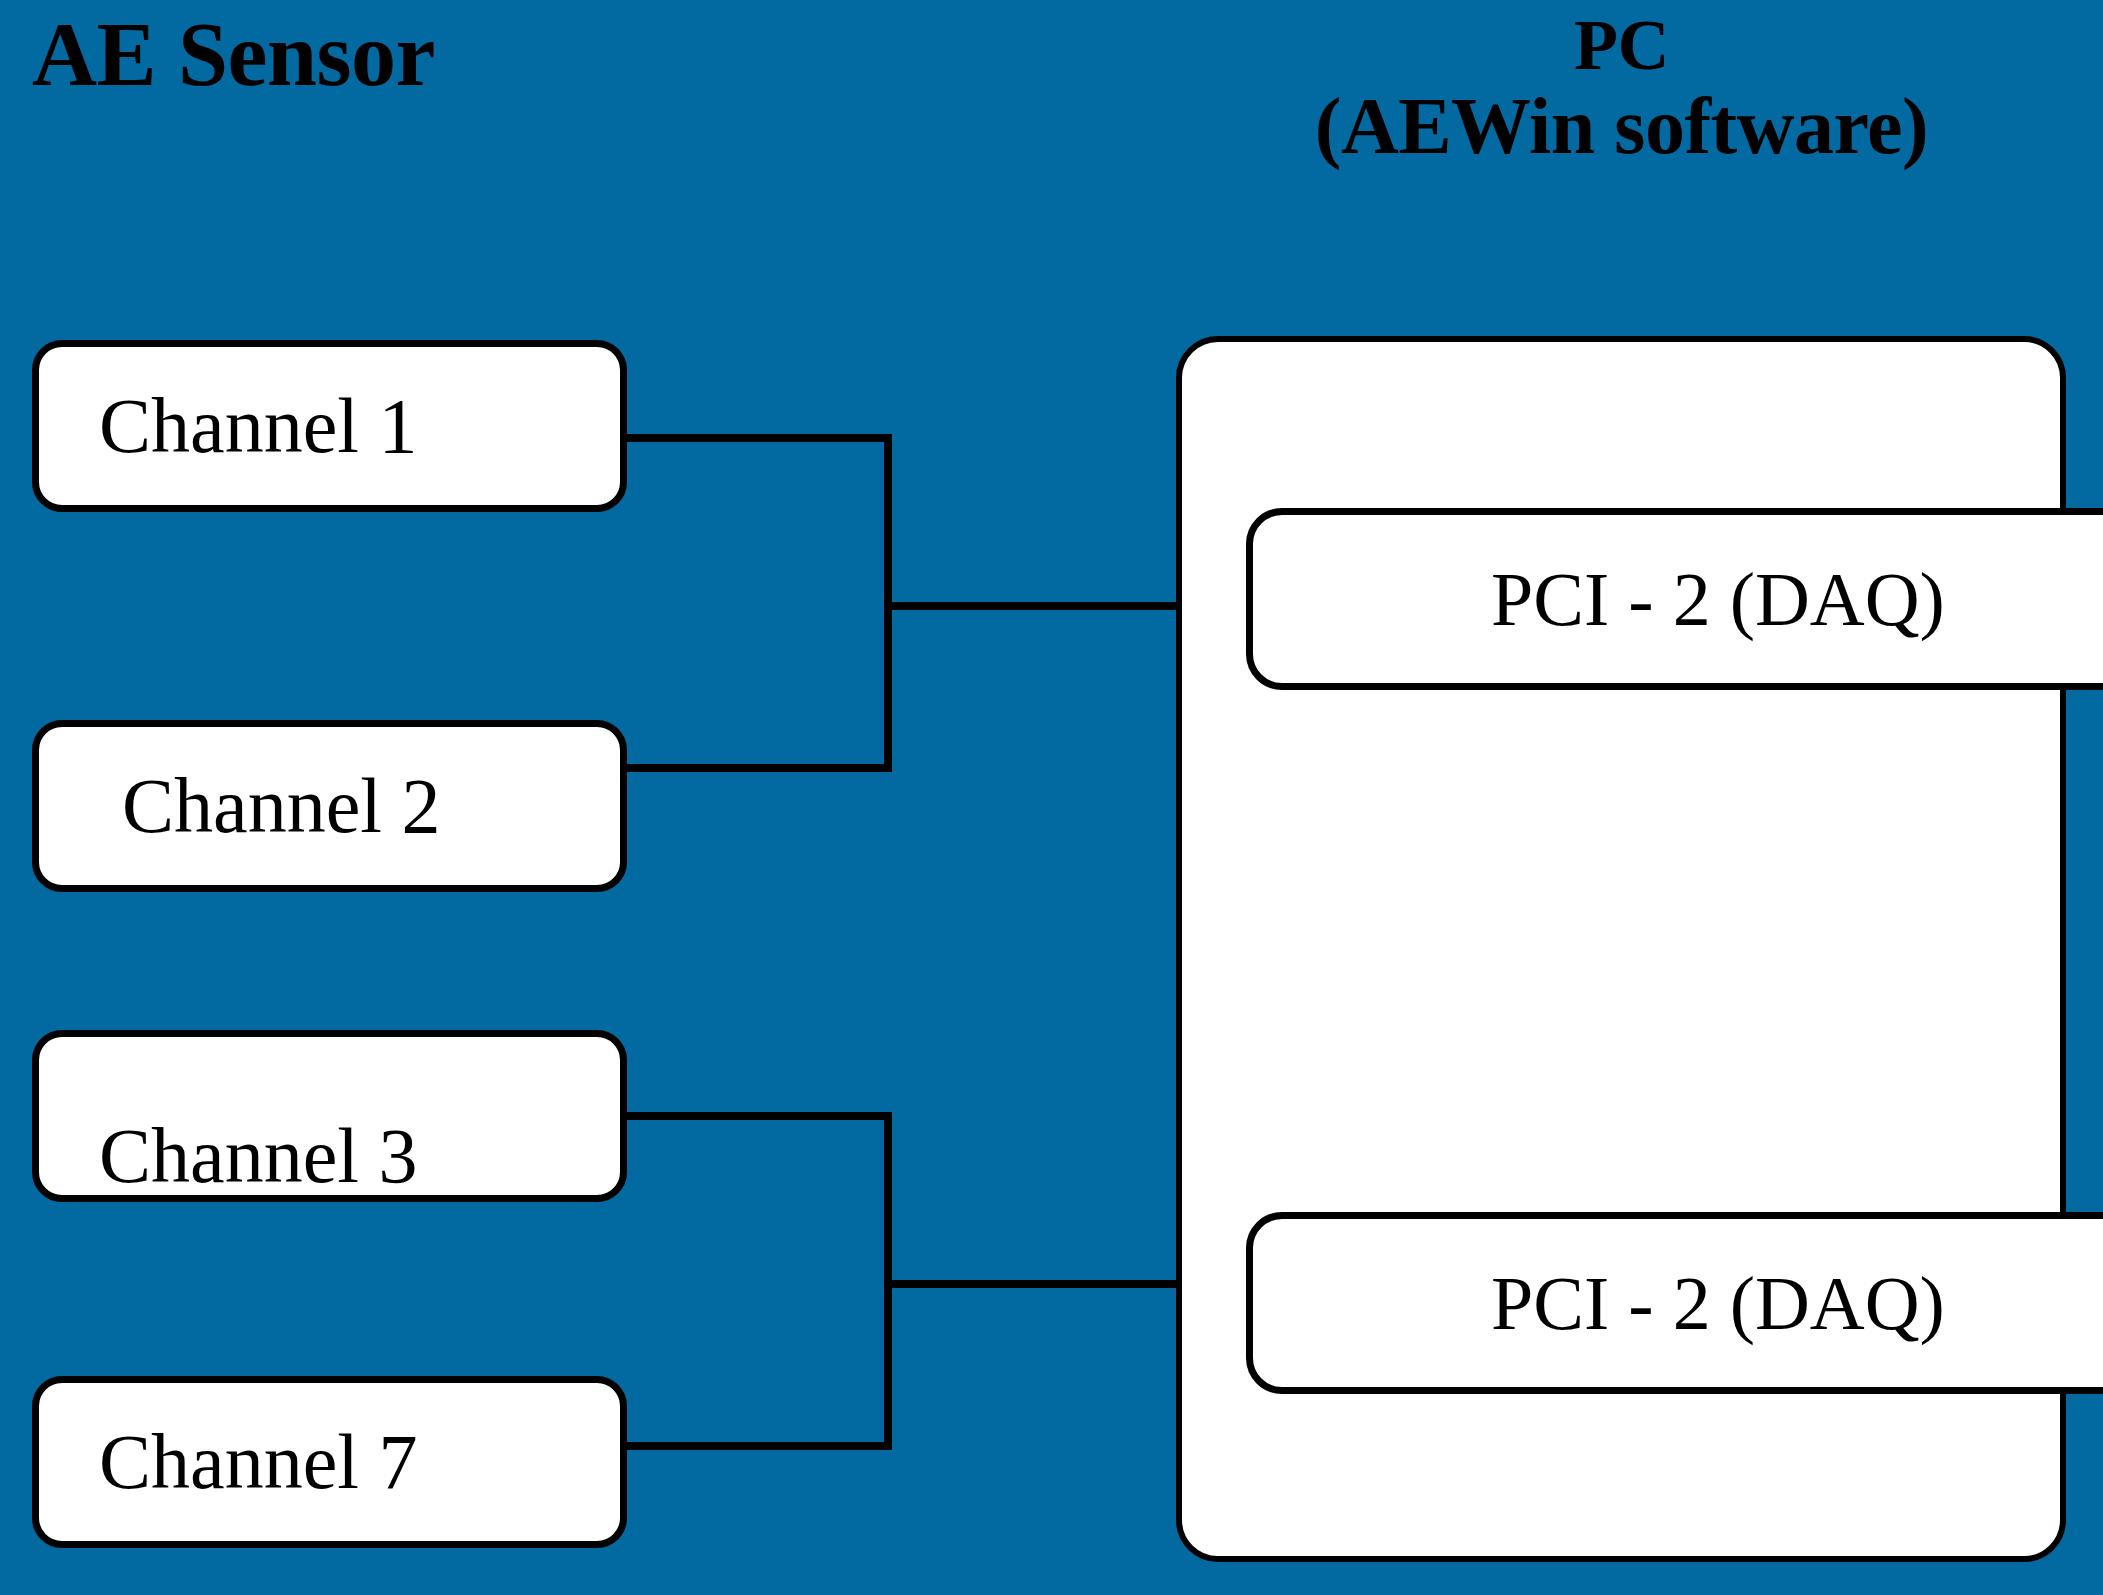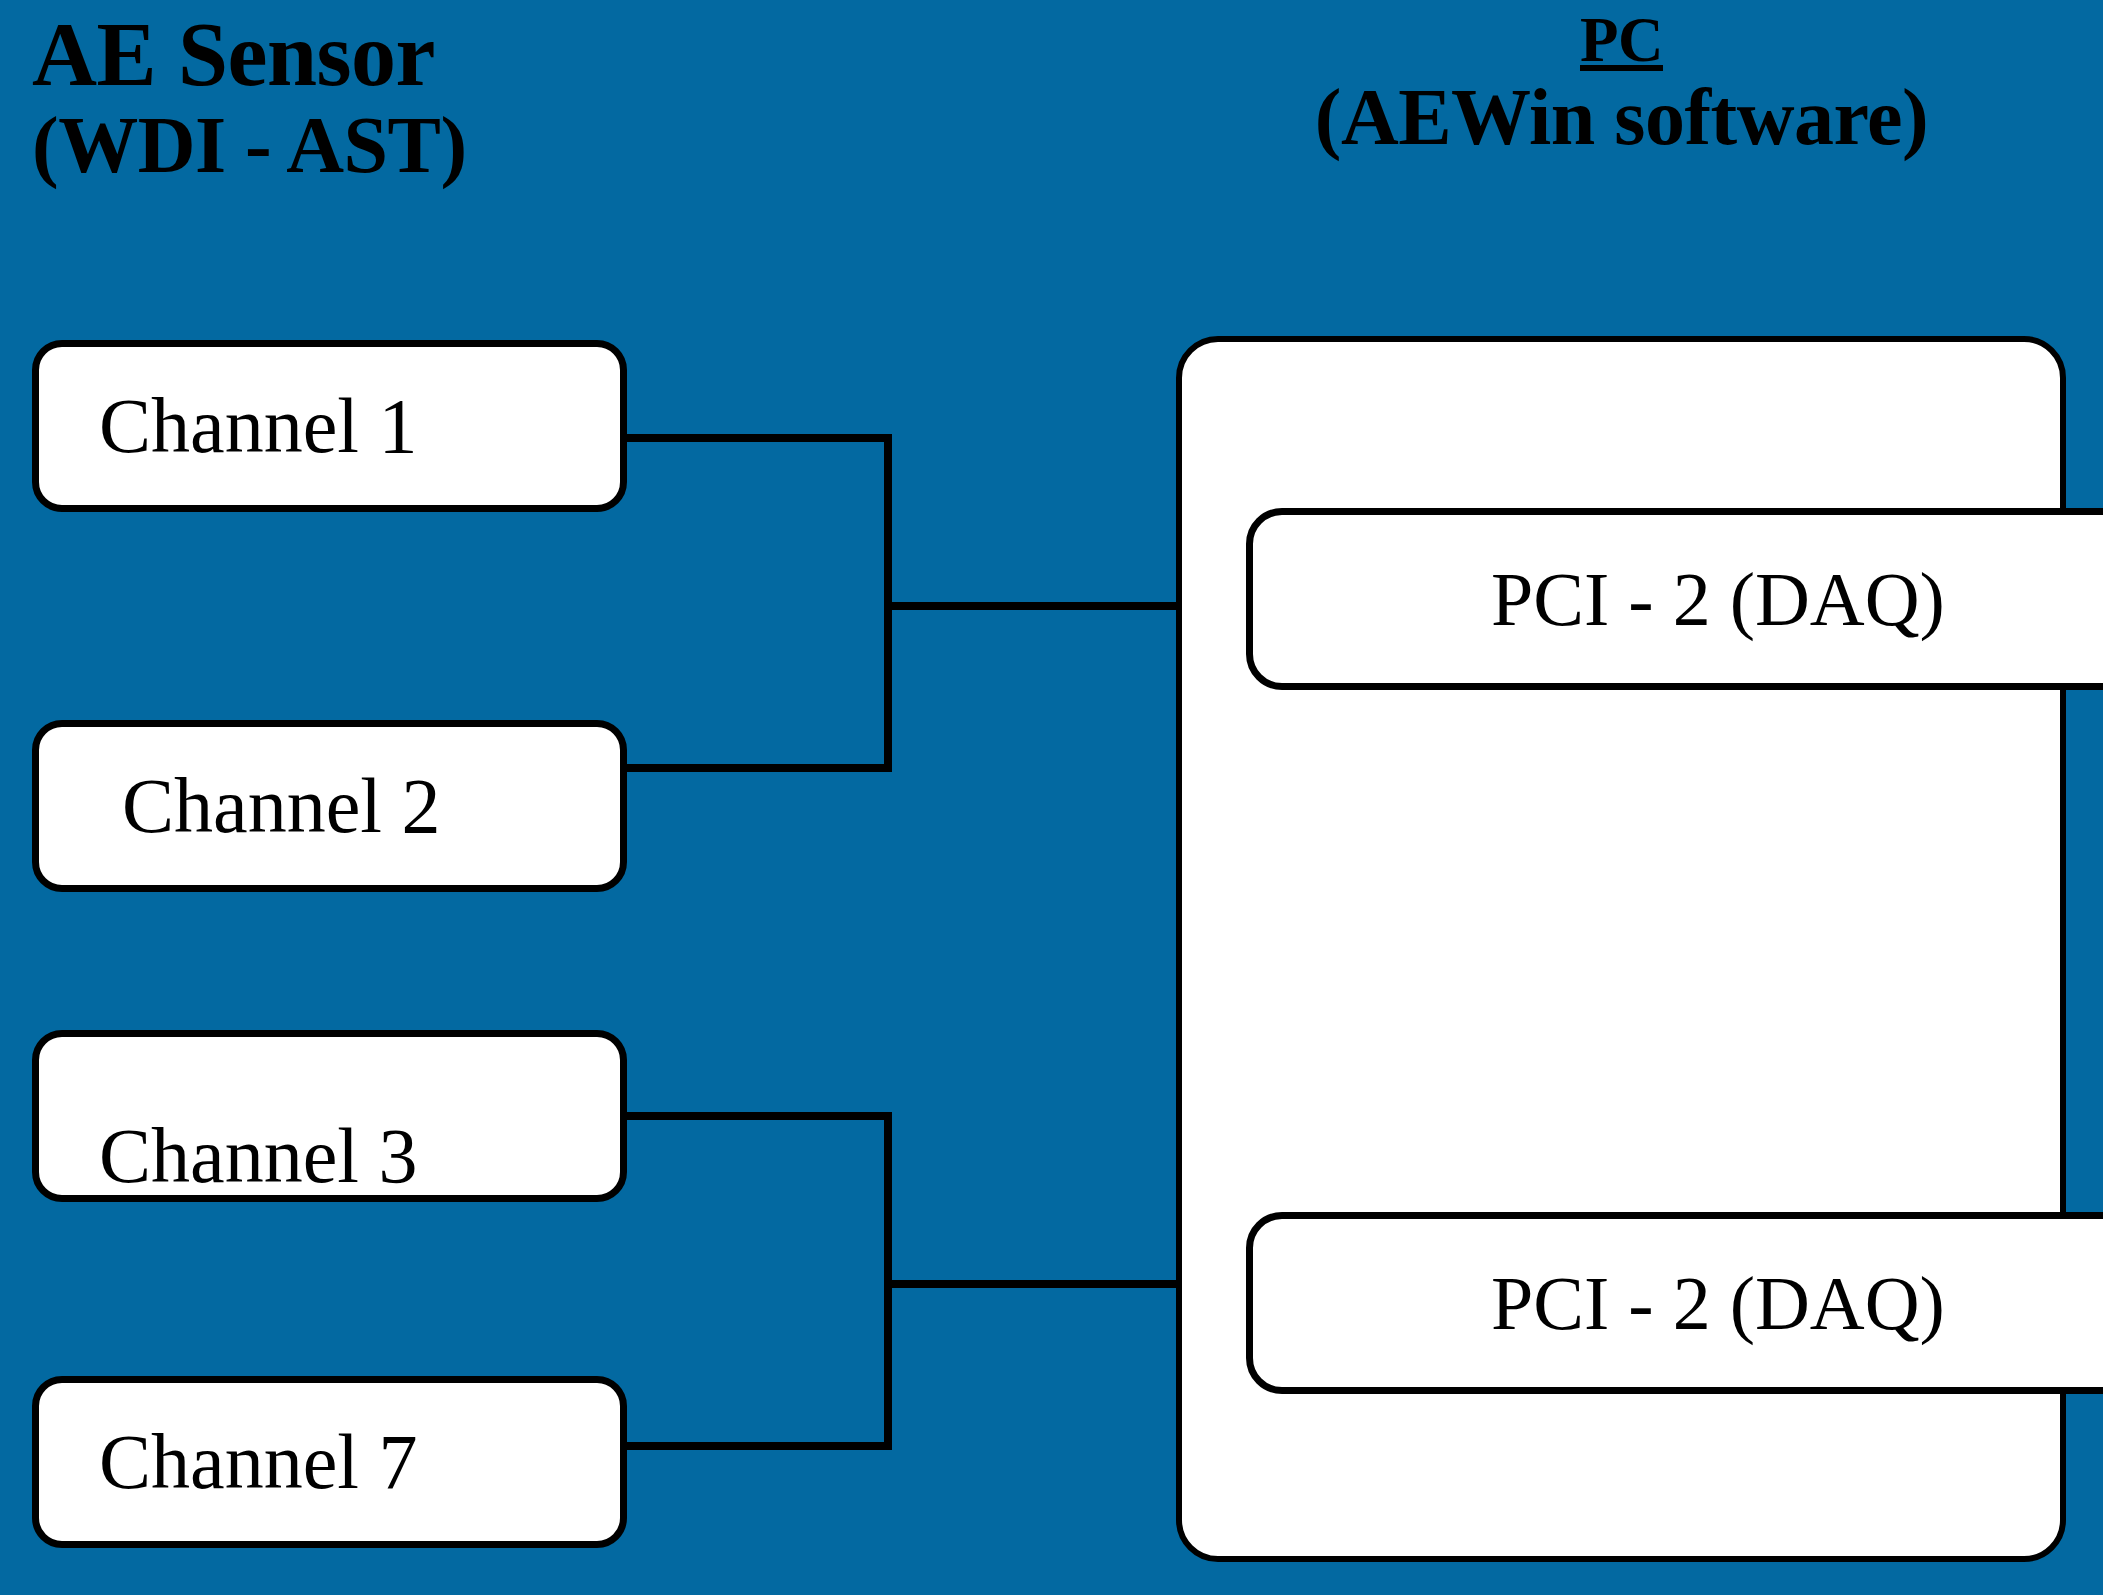--- a/index.html
+++ b/index.html
@@ -43,21 +43,21 @@
   #sensor-heading .line1 { font-size: 90px; }
   #sensor-heading .line2 { font-size: 80px; margin-top: 2px; }
 
   #pc-heading {
     left: 1140px;
     top: 8px;
     width: 963px;
     text-align: center;
     font-size: 86px;
   }
-  #pc-heading .line1 { font-size: 63px; text-decoration: underline; }
+  #pc-heading .line1 { font-size: 72px; }
   #pc-heading .line2 { font-size: 80px; margin-top: 2px; }
 
   
   .node {
     position: absolute;
     box-sizing: border-box;
     background: #ffffff;
     display: flex;
     align-items: center;
     border: 7px solid #000000;
@@ -138,21 +138,20 @@
   #wire-lower-bus { left: 884px;  top: 1112px; height: 338px; }
   #wire-lower-feed{ left: 884px;  top: 1280px; width: 366px; }
 </style>
 </head>
 <body>
 
 <div id="canvas">
 
   <div class="heading" id="sensor-heading">
     <span class="line1">AE Sensor</span>
-    <span class="line2">(WDI - AST)</span>
   </div>
 
   <div class="heading" id="pc-heading">
     <span class="line1">PC</span>
     <span class="line2">(AEWin software)</span>
   </div>
 
   <div class="node channel-node" id="channel-1">
     <span class="node-label">Channel 1</span>
   </div>

